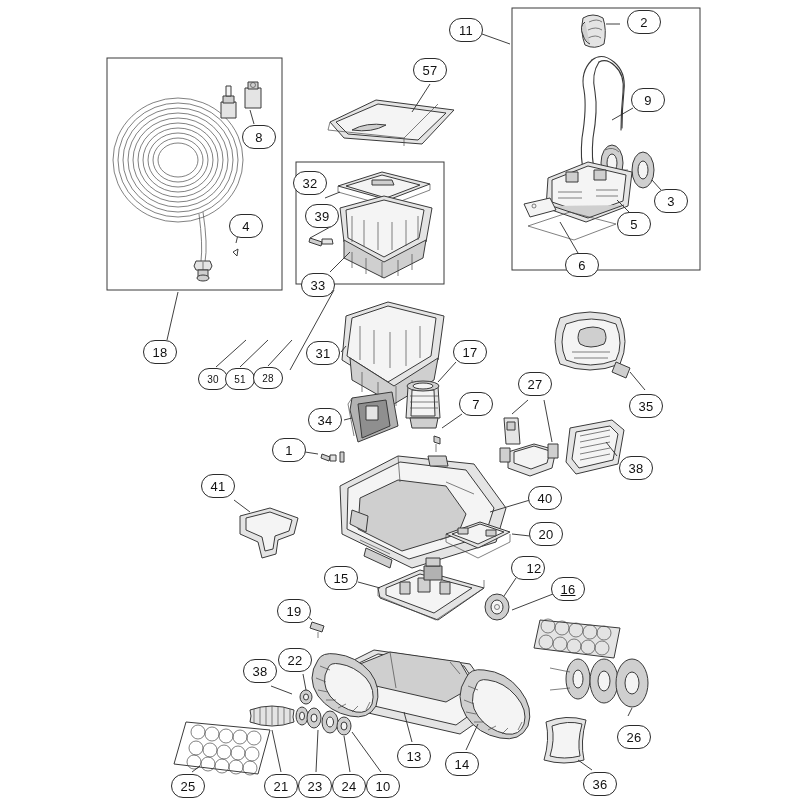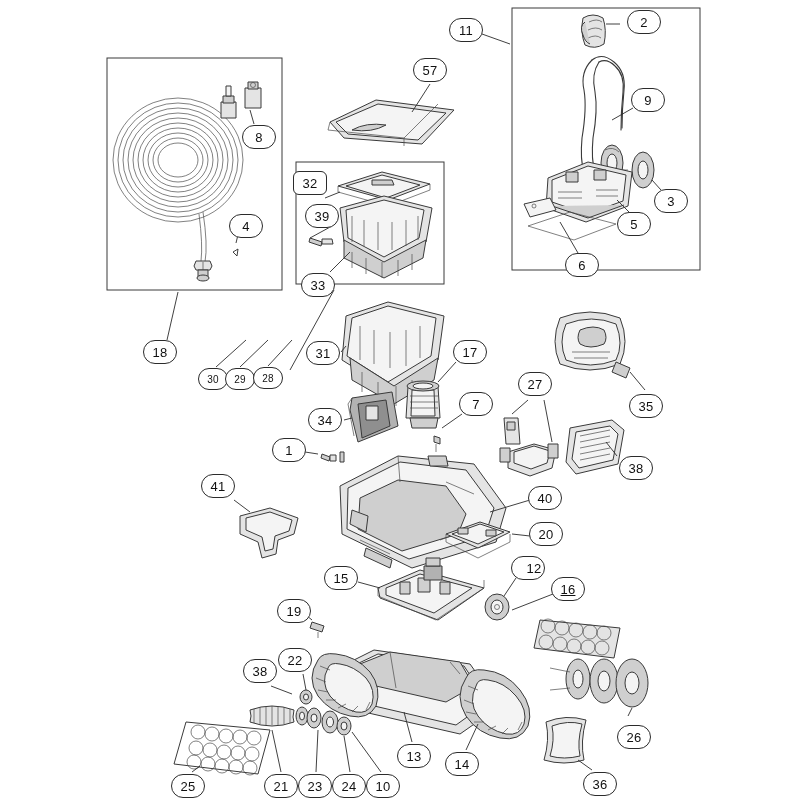--- a/index.html
+++ b/index.html
@@ -348,31 +348,31 @@
   <path class="f1" d="M552 726 q16 -6 30 -2 q-5 18 -2 32 q-16 4 -30 0 q5 -16 2 -30 z"></path>
   <path class="lead" d="M592 770 L578 760"></path>
 </svg>
 
 <div class="callout" style="left:644px; top:22px;">2</div>
 <div class="callout" style="left:466px; top:30px;">11</div>
 <div class="callout" style="left:430px; top:70px;">57</div>
 <div class="callout" style="left:648px; top:100px;">9</div>
 <div class="callout" style="left:259px; top:137px;">8</div>
 <div class="callout" style="left:671px; top:201px;">3</div>
-<div class="callout" style="left:310px; top:183px;border-radius:6px;">32</div>
+<div class="callout" style="left:310px; top:183px;">32</div>
 <div class="callout" style="left:634px; top:224px;">5</div>
 <div class="callout" style="left:322px; top:216px;">39</div>
 <div class="callout" style="left:246px; top:226px;">4</div>
 <div class="callout" style="left:582px; top:265px;">6</div>
 <div class="callout" style="left:318px; top:285px;">33</div>
 <div class="callout" style="left:160px; top:352px;">18</div>
 <div class="callout" style="left:323px; top:353px;">31</div>
 <div class="callout" style="left:470px; top:352px;">17</div>
 <div class="callout small" style="left:213px; top:379px;">30</div>
-<div class="callout small" style="left:240px; top:379px;">29</div>
+<div class="callout small" style="left:240px; top:379px;">51</div>
 <div class="callout small" style="left:268px; top:378px;">28</div>
 <div class="callout" style="left:535px; top:384px;">27</div>
 <div class="callout" style="left:646px; top:406px;">35</div>
 <div class="callout" style="left:476px; top:404px;">7</div>
 <div class="callout" style="left:325px; top:420px;">34</div>
 <div class="callout" style="left:289px; top:450px;">1</div>
 <div class="callout" style="left:636px; top:468px;">38</div>
 <div class="callout" style="left:218px; top:486px;">41</div>
 <div class="callout" style="left:545px; top:498px;">40</div>
 <div class="callout" style="left:546px; top:534px;">20</div>

